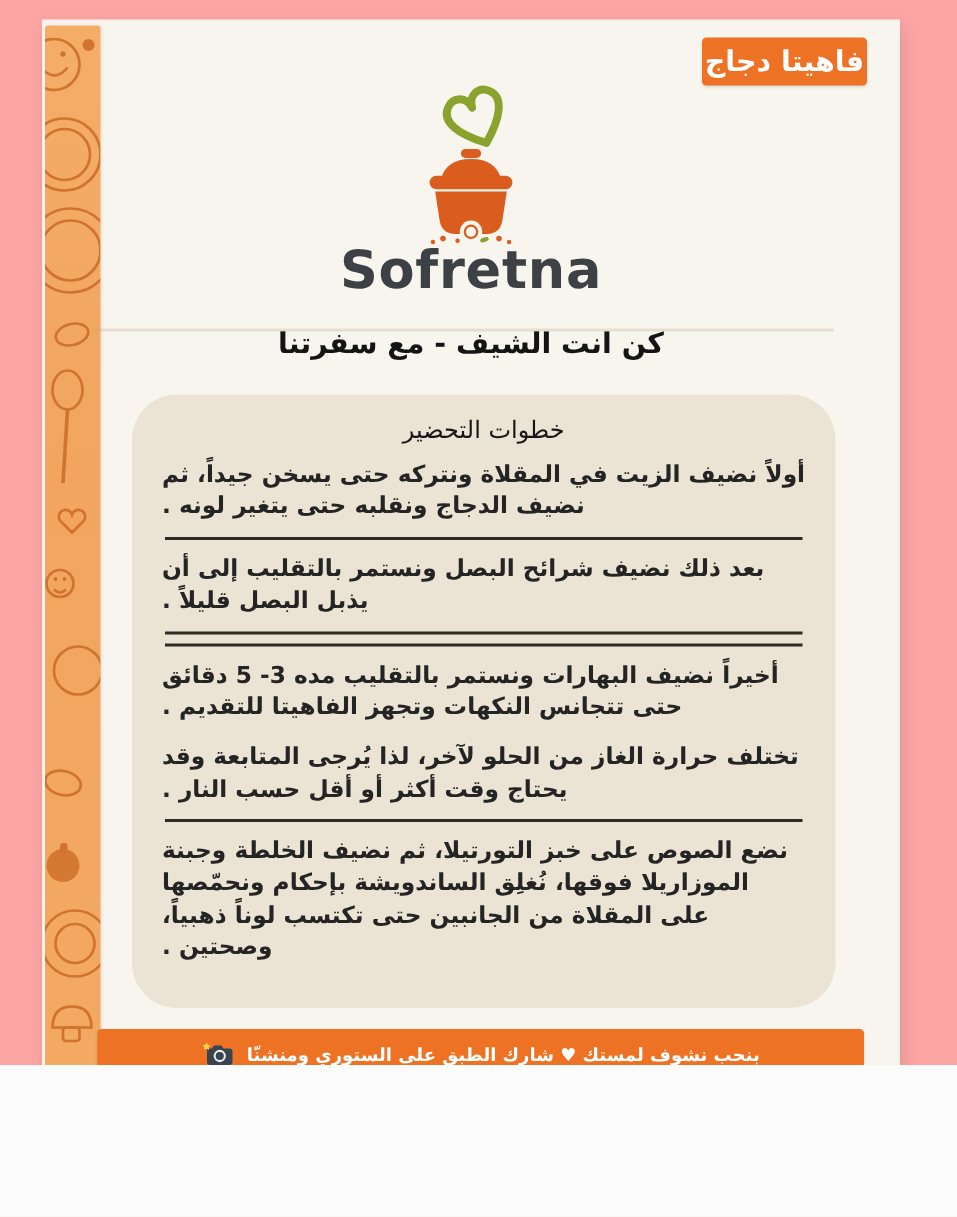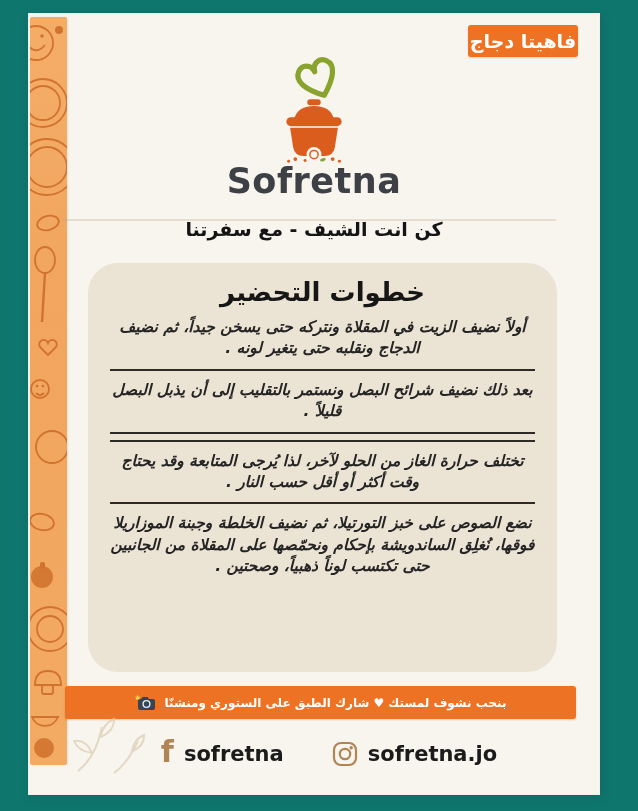--- a/index.html
+++ b/index.html
@@ -1,17 +1,17 @@
 <!DOCTYPE html>
 <html><head>
 <meta charset="utf-8">
 <title>Sofretna Recipe Flyer</title>
 <style>
   html,body{margin:0;padding:0;background:#fbfbfb;font-family:"DejaVu Sans",sans-serif;}
-  .page{position:relative;width:638px;height:811px;margin:0 auto;background:#0f766e;overflow:hidden;}
+  .page{position:relative;width:638px;height:710px;margin:0 auto;background:#fca5a5;overflow:hidden;}
   .card{position:absolute;left:28px;top:13px;width:572px;height:782px;background:#f8f5ef;
         box-shadow:2px 3px 10px rgba(0,0,0,.10), inset 0 0 0 1px rgba(0,0,0,.02);}
   
   .side-strip{position:absolute;left:2px;top:4px;width:37px;height:748px;overflow:hidden;border-radius:2px;
         background:linear-gradient(180deg,#f4ad67,#f1a55e 40%,#f3aa62);box-shadow:1px 0 2px rgba(0,0,0,.08);}
   .side-strip svg{display:block;}
   
   .badge{position:absolute;left:440px;top:12px;width:110px;height:32px;background:#ee7224;color:#fff;
         font-weight:700;font-size:19px;display:flex;align-items:center;justify-content:center;
         direction:rtl;border-radius:3px;box-shadow:0 1px 2px rgba(0,0,0,.15);}
@@ -19,22 +19,22 @@
   .logo{position:absolute;left:0;right:0;top:40px;text-align:center;}
   .logo svg{display:block;margin:0 auto;}
   .brand{font-size:35px;font-weight:700;color:#3d4145;letter-spacing:.5px;margin-top:-4px;}
   .tagline{font-size:19px;font-weight:700;color:#141414;direction:rtl;margin-top:17px;}
   .tagline-underline{position:absolute;left:34px;right:44px;top:206px;height:2px;
         background:rgba(185,165,135,.30);border-radius:1px;}
   
   .panel{position:absolute;left:60px;top:250px;width:469px;height:409px;background:#ebe3d4;
         border-radius:30px;box-sizing:border-box;padding:12px 20px 8px;direction:rtl;
         display:flex;flex-direction:column;}
-  .panel-title{text-align:center;font-size:26px;font-weight:700;color:#161616;margin:2px 0 4px;}
-  .step{margin:6px 0;font-size:15.5px;line-height:1.38;font-weight:700;color:#242424;text-align:center;font-style:italic;}
+  .panel-title{text-align:center;font-size:16px;font-weight:400;color:#161616;margin:2px 0 4px;}
+  .step{margin:6px 0;font-size:15.5px;line-height:1.38;font-weight:700;color:#242424;text-align:left;}
   .divider{border:none;border-top:2px solid #2e2b27;margin:3px 2px;}
   
   .cta-bar{position:absolute;left:37px;top:673px;width:511px;height:33px;background:#ee7224;
         border-radius:3px;color:#fff;font-weight:700;font-size:12px;direction:rtl;
         display:flex;align-items:center;justify-content:center;gap:8px;box-shadow:0 1px 2px rgba(0,0,0,.15);}
   .cta-bar .cam{flex:0 0 auto;}
   
   .footer-row{position:absolute;left:70px;right:40px;top:717px;height:48px;display:flex;
         align-items:center;justify-content:center;gap:48px;}
   .social{display:flex;align-items:center;gap:10px;}
@@ -104,20 +104,21 @@
     </div>
     <div class="tagline-underline"></div>
 
     <div class="panel">
       <div class="panel-title">خطوات التحضير</div>
       <p class="step">أولاً نضيف الزيت في المقلاة ونتركه حتى يسخن جيداً، ثم نضيف الدجاج ونقلبه حتى يتغير لونه .</p>
       <hr class="divider">
       <p class="step">بعد ذلك نضيف شرائح البصل ونستمر بالتقليب إلى أن يذبل البصل قليلاً .</p>
       <hr class="divider">
       <hr class="divider">
+      <p class="step">أخيراً نضيف البهارات ونستمر بالتقليب مده 3- 5 دقائق حتى تتجانس النكهات وتجهز الفاهيتا للتقديم .</p>
       <p class="step">تختلف حرارة الغاز من الحلو لآخر، لذا يُرجى المتابعة وقد يحتاج وقت أكثر أو أقل حسب النار .</p>
       <hr class="divider">
       <p class="step">نضع الصوص على خبز التورتيلا، ثم نضيف الخلطة وجبنة الموزاريلا فوقها، نُغلِق الساندويشة بإحكام ونحمّصها على المقلاة من الجانبين حتى تكتسب لوناً ذهبياً، وصحتين .</p>
     </div>
 
     <div class="cta-bar">
       <span>بنحب نشوف لمستك ♥ شارك الطبق على الستوري ومنشنّا</span>
       <svg class="cam" width="22" height="17" viewBox="0 0 22 17">
         <path d="M3 5 l3.2 0 1.4-2 5 0 1.4 2 4 0 a2 2 0 0 1 2 2 v7 a2 2 0 0 1 -2 2 l-13 0 a2 2 0 0 1 -2 -2 z" fill="#394450"></path>
         <circle cx="11.5" cy="10" r="3.4" fill="none" stroke="#e8edf2" stroke-width="1.4"></circle>

